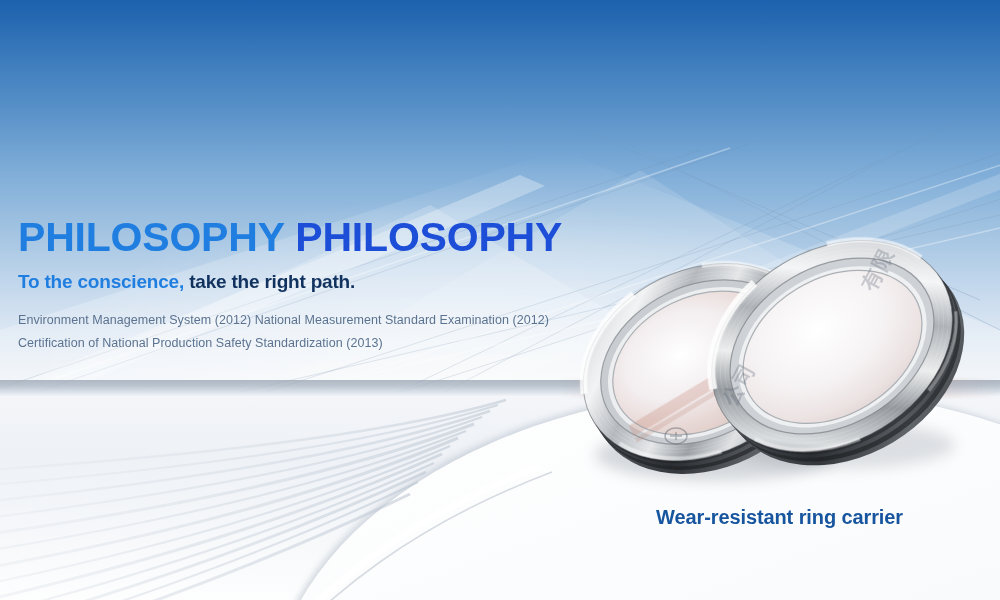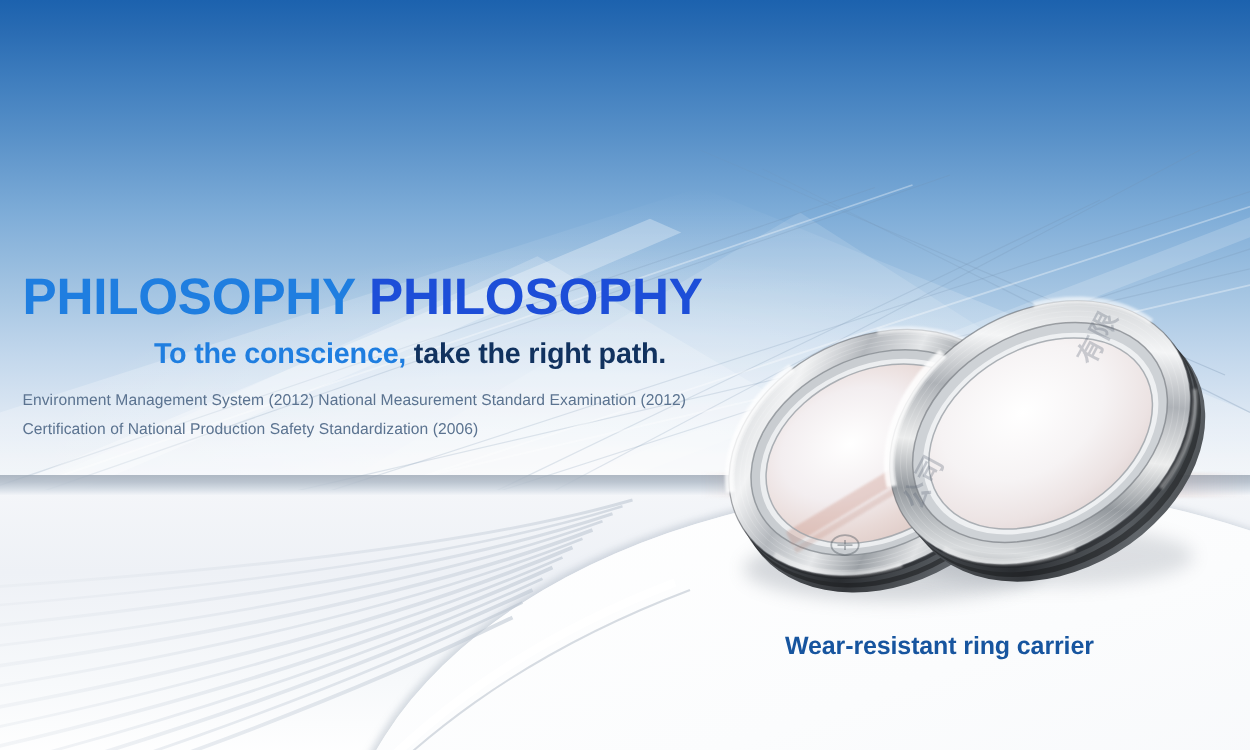--- a/index.html
+++ b/index.html
@@ -81,22 +81,22 @@
 
   
   .copy{position:absolute;left:18px;top:214px;width:620px;}
   .headline{
     font-size:41px;line-height:46px;font-weight:bold;letter-spacing:-.2px;
     white-space:nowrap;margin:0;
   }
   .hl-a{color:#1f7ee0;}
   .hl-b{color:#1d4ed8;}
   .subhead{
-    margin:8px 0 0 0;font-size:23px;line-height:28px;font-weight:bold;
-    white-space:nowrap;letter-spacing:-.2px;text-align:center;
+    margin:8px 0 0 0;font-size:19px;line-height:28px;font-weight:bold;
+    white-space:nowrap;letter-spacing:-.2px;
   }
   .sh-a{color:#1f7ee0;}
   .sh-b{color:#11325f;}
   .certs{margin-top:13px;}
   .cert-line{
     font-size:12.5px;line-height:22.5px;color:#5b7390;
     white-space:nowrap;letter-spacing:.05px;
   }
 
   
@@ -107,21 +107,21 @@
   .wm{
     position:absolute;color:rgba(92,104,120,.30);
     font-family:"DejaVu Sans", sans-serif;font-size:21px;font-weight:bold;
     letter-spacing:2px;user-select:none;pointer-events:none;
   }
   .wm1{left:855px;top:255px;transform:rotate(-62deg);}
   .wm2{left:716px;top:370px;transform:rotate(-62deg);}
 
   
   .caption{
-    position:absolute;left:628px;top:506px;
+    position:absolute;left:656px;top:506px;
     font-size:20px;font-weight:bold;color:#17559f;letter-spacing:-.1px;
     white-space:nowrap;text-shadow:0 1px 1px rgba(255,255,255,.6);
   }
 </style>
 </head>
 <body>
 
 <div id="banner">
 
   <div class="sky"></div>
@@ -213,21 +213,21 @@
 
   </div>
 
   <div class="copy">
     <h1 class="headline"><span class="hl-a">PHILOSOPHY</span> <span class="hl-b">PHILOSOPHY</span></h1>
 
     <p class="subhead"><span class="sh-a">To the conscience,</span> <span class="sh-b">take the right path.</span></p>
 
     <div class="certs">
       <div class="cert-line">Environment Management System (2012)    National Measurement Standard Examination (2012)</div>
-      <div class="cert-line">Certification of National Production Safety Standardization (2006)</div>
+      <div class="cert-line">Certification of National Production Safety Standardization (2013)</div>
     </div>
   </div>
 
   <div class="product">
     <svg width="460" height="300" viewBox="0 0 460 300">
       <defs>
 
         <linearGradient id="steelA" x1="0" y1="0" x2="1" y2="1">
           <stop offset="0%" stop-color="#8d9297"></stop>
           <stop offset="10%" stop-color="#d6d9dc"></stop>

